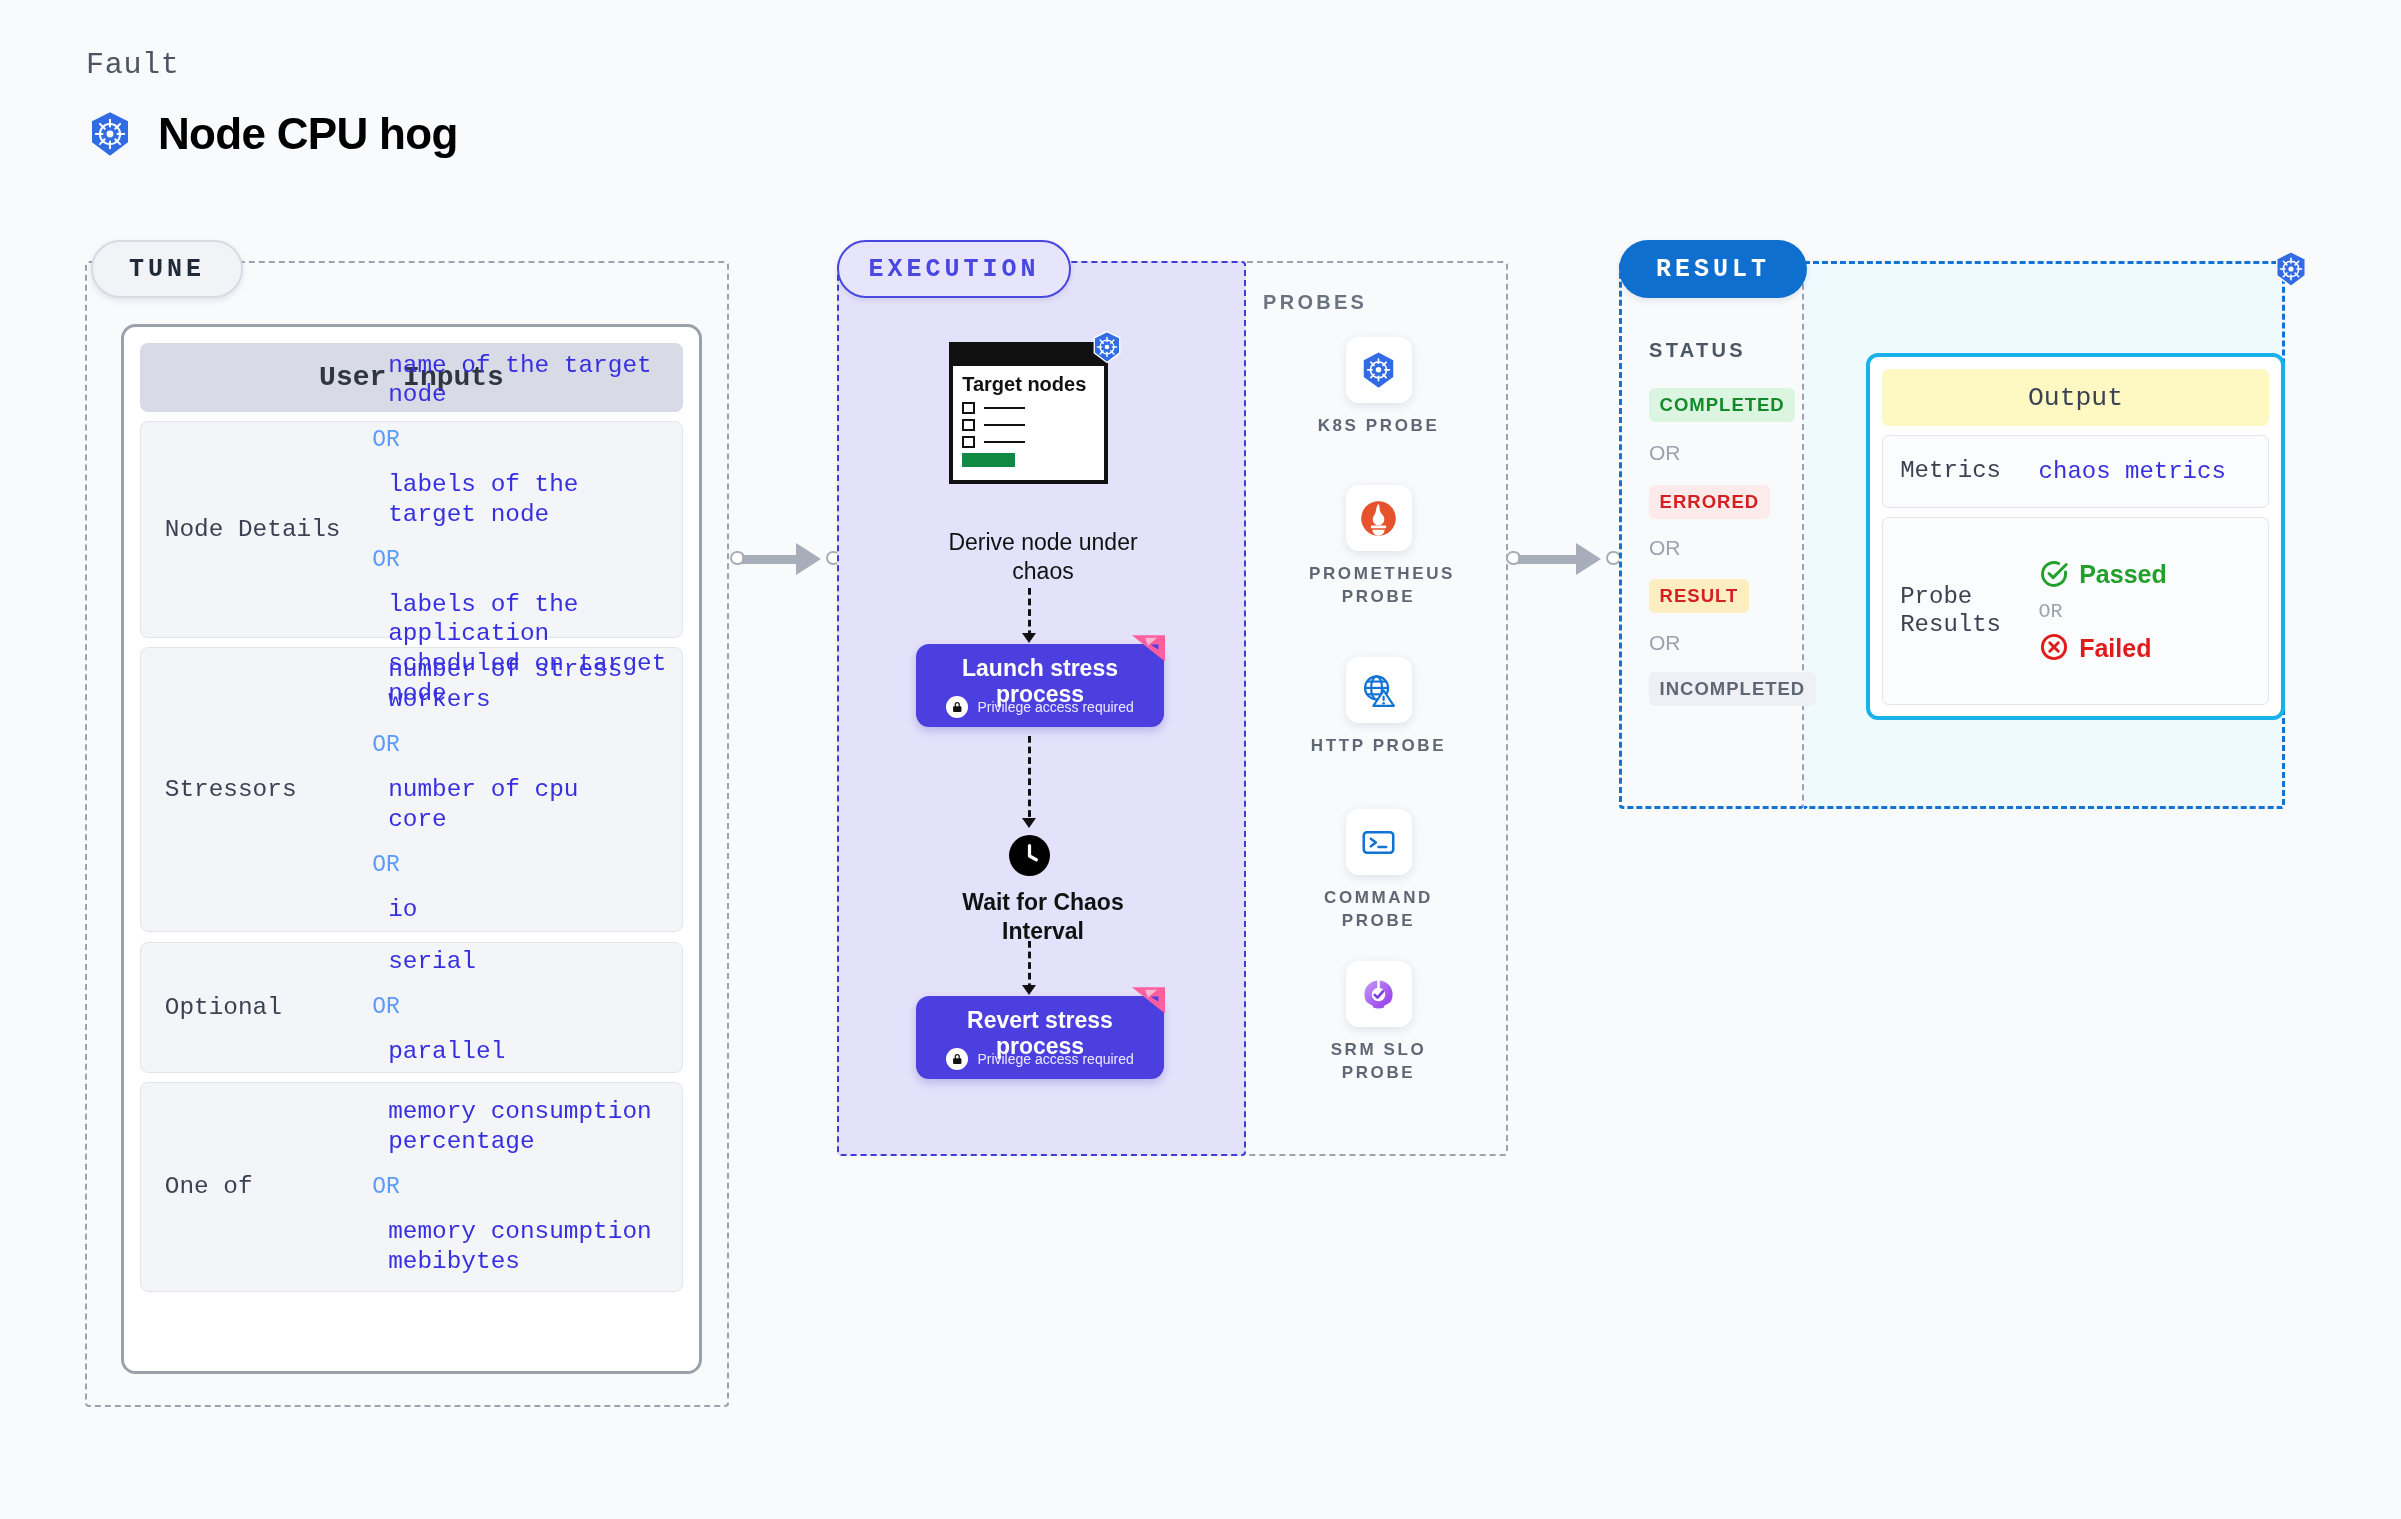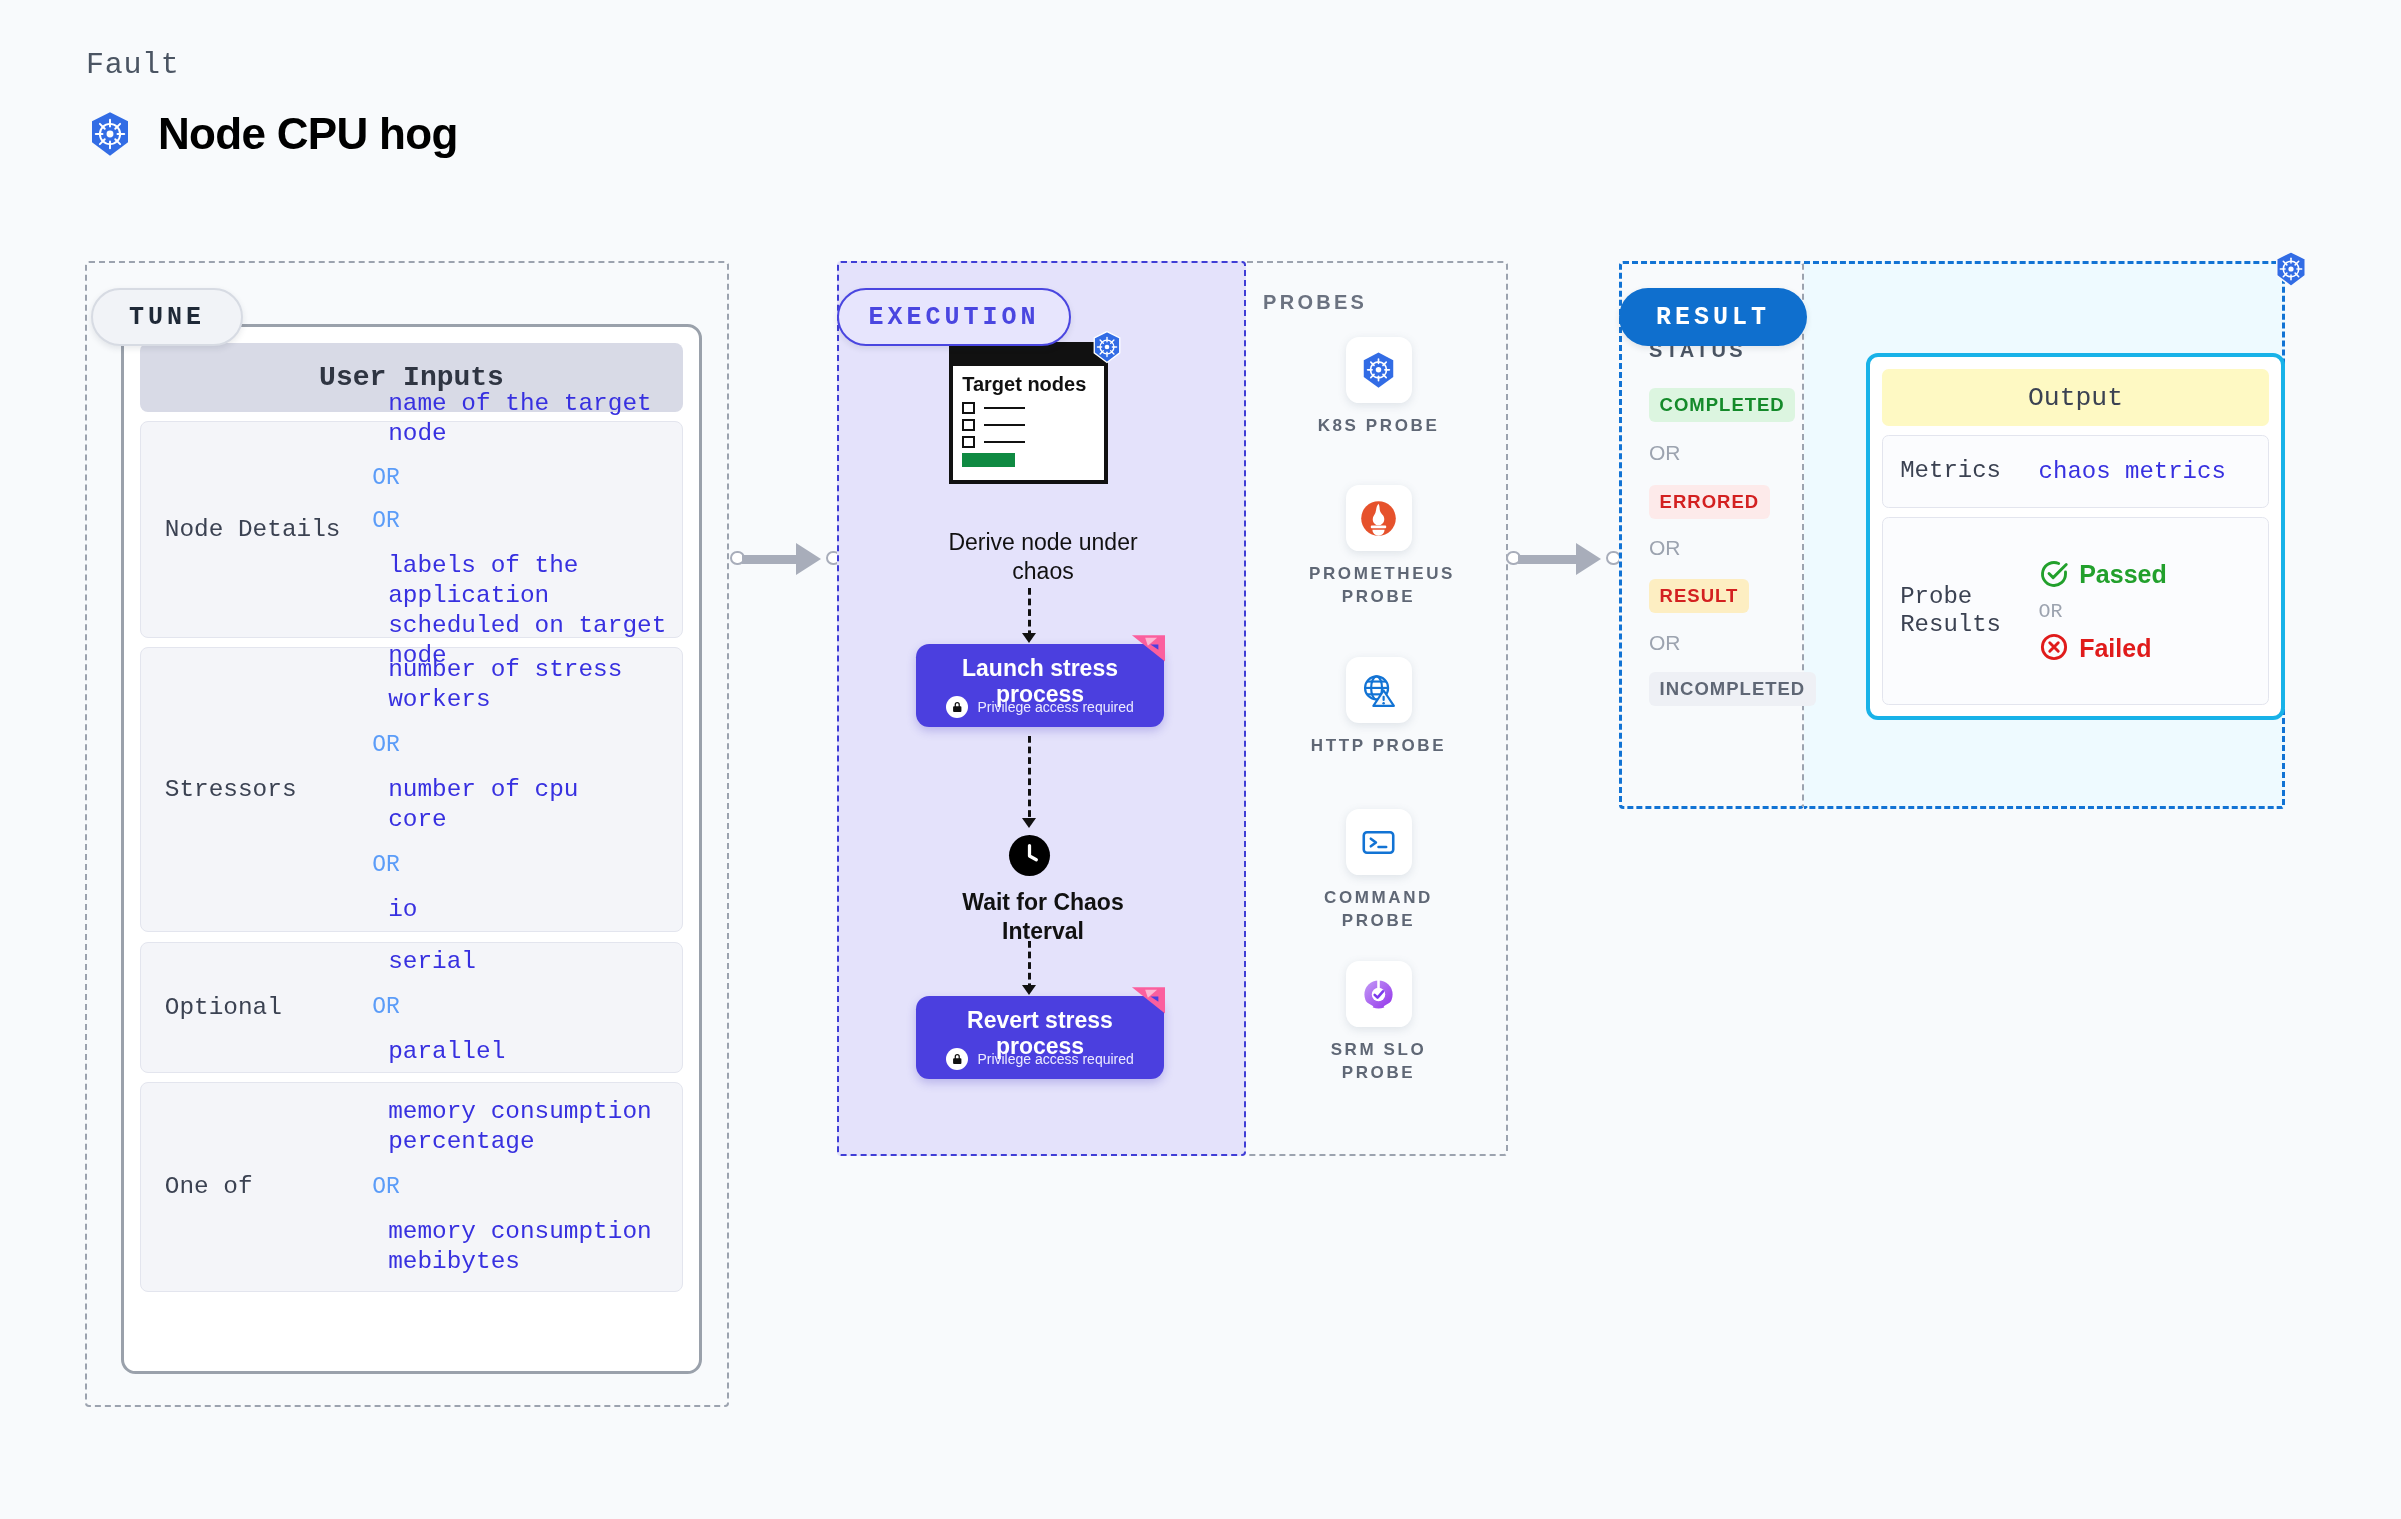--- a/index.html
+++ b/index.html
@@ -30,21 +30,20 @@
 
   
   .pill{
     position:absolute;z-index:6;
     display:flex;align-items:center;justify-content:center;
     font-family:"Liberation Mono", monospace;
     font-weight:bold;letter-spacing:4px;
     border-radius:660px;
     box-shadow:0 2.6px 6.6px rgba(30,41,59,.10);
     box-sizing:border-box;
-    margin-top:48px;
   }
 
   
   #tune-region{
     position:absolute;left:85px;top:261px;width:644px;height:1146px;
     border:2.6px dashed #9ca3af;border-radius:4px;box-sizing:border-box;
   }
   #tune-pill{
     left:91px;top:240px;width:152px;height:58px;
     background:#f1f3f7;border:2px solid #d7dbe3;color:#1f2937;font-size:25px;
@@ -284,20 +283,22 @@
 
 <div id="user-inputs-card">
   <div id="user-inputs-header">User Inputs</div>
 
   <div class="tune-row" style="height:217px;">
     <div class="tune-row-label">Node Details</div>
     <div class="tune-row-values">
       <div class="tune-val">name of the target
 node</div>
       <div class="tune-or">OR</div>
+      <div class="tune-val">labels of the
+target node</div>
       <div class="tune-or">OR</div>
       <div class="tune-val">labels of the application
  scheduled on target node</div>
     </div>
   </div>
 
   <div class="tune-row" style="height:285px;">
     <div class="tune-row-label">Stressors</div>
     <div class="tune-row-values">
       <div class="tune-val">number of stress

